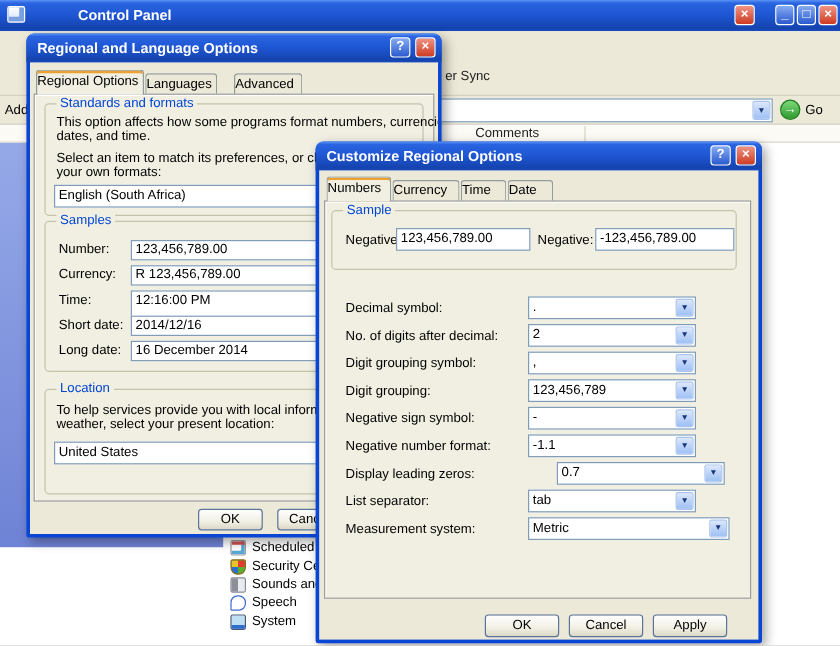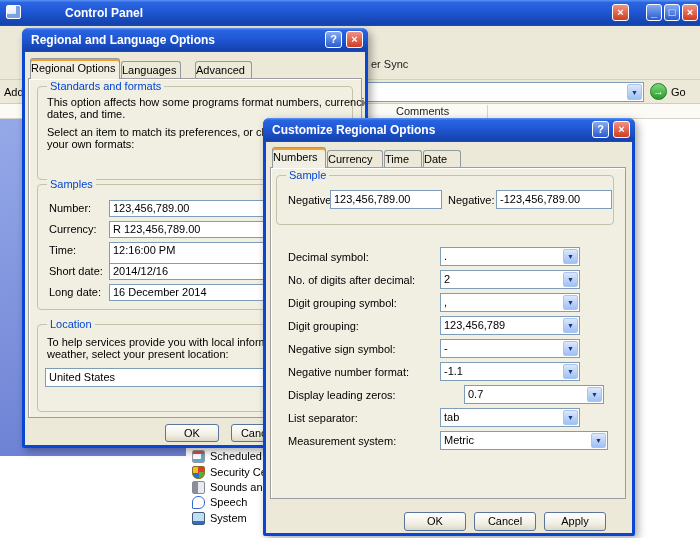--- a/index.html
+++ b/index.html
@@ -117,20 +117,24 @@
       <div class="tab" style="left:157px;top:9px;width:57px;height:18px;margin-left:13px;">Advanced</div>
 
       <div class="panel" style="left:3px;top:26px;width:334px;height:340px;"></div>
 
       <div class="grp" style="left:12px;top:34px;width:316px;height:94px;"></div>
       <div class="grp-label" style="left:22px;top:28px;">Standards and formats</div>
       <span class="txt" style="left:22px;top:44px;">This option affects how some programs format numbers, currencies,</span>
       <span class="txt" style="left:22px;top:56px;">dates, and time.</span>
       <span class="txt" style="left:22px;top:74px;">Select an item to match its preferences, or click Customize to choose</span>
       <span class="txt" style="left:22px;top:86px;">your own formats:</span>
+      <div class="combo" style="left:20px;top:102px;width:240px;height:19px;">
+        <span class="combo-val">English (South Africa)</span>
+        <span class="combo-arrow">▼</span>
+      </div>
 
       <div class="grp" style="left:12px;top:132px;width:316px;height:126px;"></div>
       <div class="grp-label" style="left:22px;top:126px;">Samples</div>
 
       <span class="txt" style="left:24px;top:150px;">Number:</span>
       <div class="tbox" style="left:84px;top:148px;width:190px;height:17px;">123,456,789.00</div>
       <span class="txt" style="left:24px;top:171px;">Currency:</span>
       <div class="tbox" style="left:84px;top:169px;width:190px;height:17px;">R 123,456,789.00</div>
       <span class="txt" style="left:24px;top:192px;">Time:</span>
       <div class="tbox" style="left:84px;top:190px;width:190px;height:24px;">12:16:00 PM</div>

